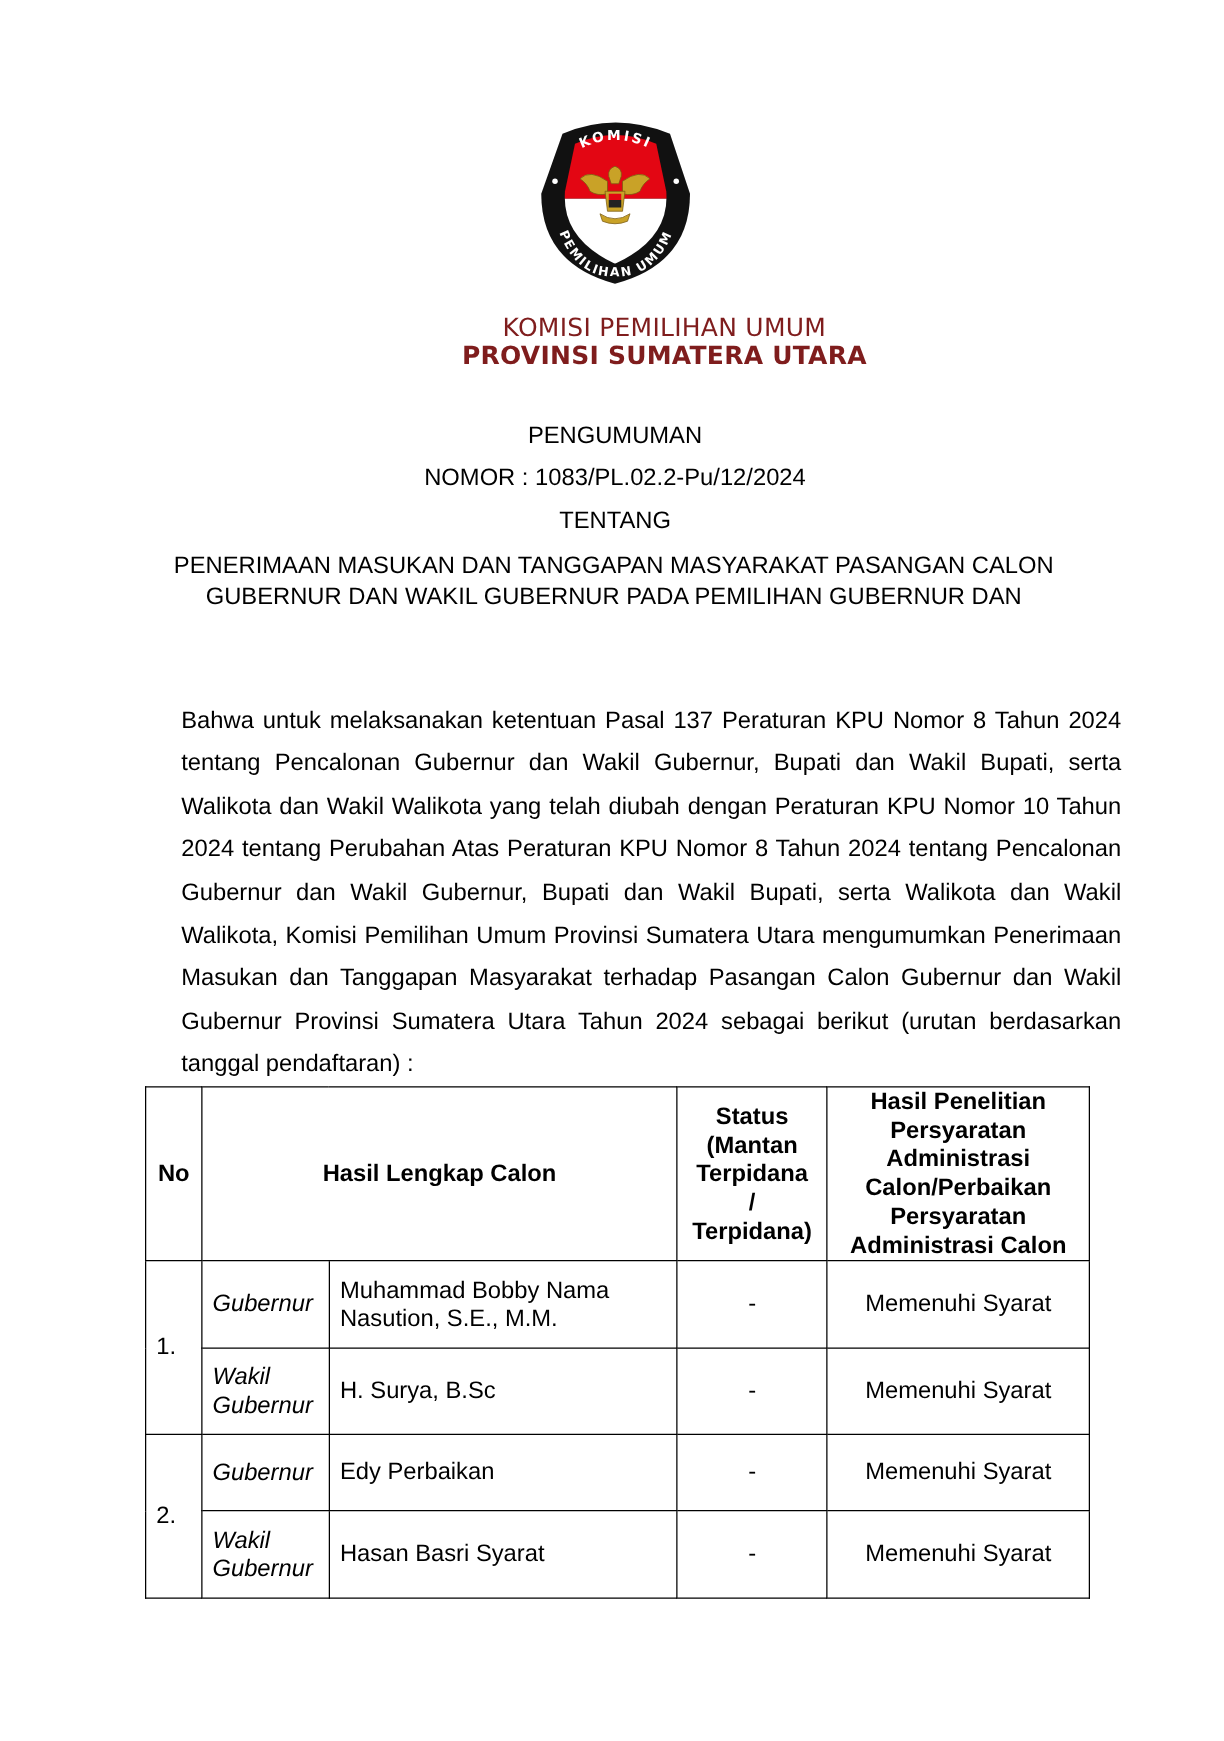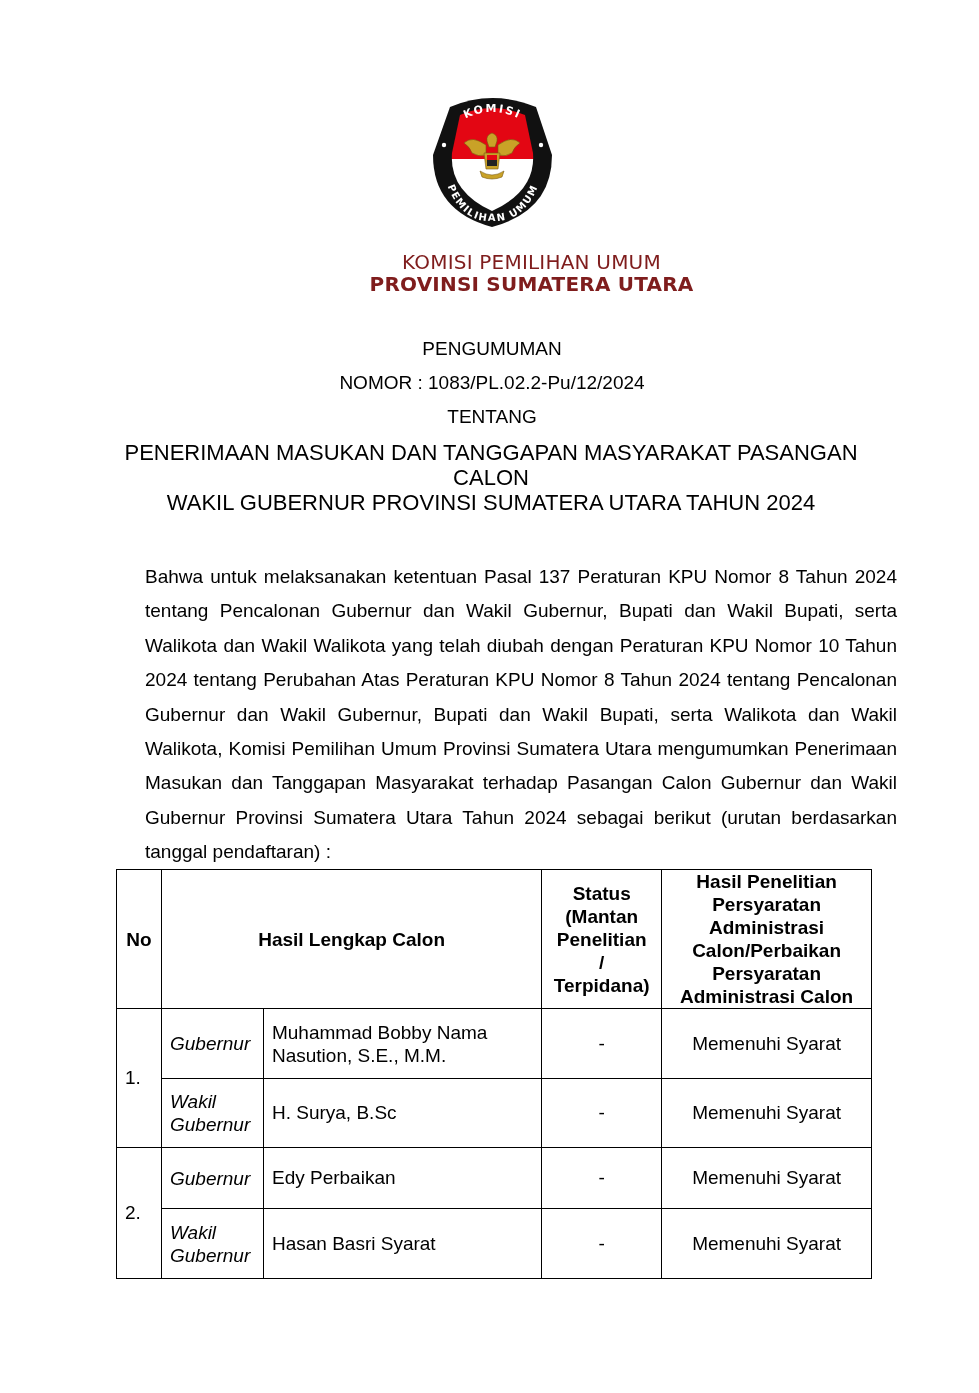--- a/index.html
+++ b/index.html
@@ -5,21 +5,21 @@
   html, body { margin: 0; padding: 0; background: #ffffff; }
   body { width: 979px; height: 1393px; position: relative; overflow: hidden; color: #000; font-family: "Liberation Sans", sans-serif; }
   .logo { position: absolute; left: 430px; top: 93px; width: 125px; height: 135px; }
   .org { position: absolute; left: 0; width: 979px; text-align: center; font-family: "DejaVu Sans", sans-serif; font-size: 20px; color: #7f1d1d; letter-spacing: 0.2px; padding-left: 42px; }
   .org.l1 { top: 250px; }
   .org.l2 { top: 272px; font-weight: bold; }
   .hdr { position: absolute; left: 0; width: 984px; text-align: center; font-size: 19px; }
   .h1 { top: 338px; }
   .h2 { top: 372px; }
   .h3 { top: 406px; }
-  .subject { position: absolute; left: 112px; width: 758px; top: 440px; text-align: center; font-size: 22px; line-height: 25px; }
+  .subject { position: absolute; left: 112px; width: 758px; top: 440px; text-align: center; font-size: 19px; line-height: 25px; }
   .body-p { position: absolute; left: 116px; width: 752px; top: 560px; font-size: 19px; line-height: 34.4px; text-align: justify; margin-left: 29px; }
   table.cand { position: absolute; left: 116px; top: 869px; width: 756px; border-collapse: collapse; font-size: 19px; }
   table.cand td, table.cand th { border: 1.5px solid #000; padding: 0 8px; }
   table.cand th { font-weight: bold; text-align: center; line-height: 23px; }
   .c-no { width: 28px; }
   .c-pos { width: 85px; font-style: italic; }
   .c-name { width: 262px; }
   .c-stat { width: 103px; }
   .c-res { width: 193px; }
   td.center { text-align: center; }
@@ -65,34 +65,34 @@
 
 <div class="org l1">KOMISI PEMILIHAN UMUM</div>
 <div class="org l2">PROVINSI SUMATERA UTARA</div>
 
 <div class="hdr h1">PENGUMUMAN</div>
 <div class="hdr h2">NOMOR : 1083/PL.02.2-Pu/12/2024</div>
 <div class="hdr h3">TENTANG</div>
 
 <div class="subject">
   <div>PENERIMAAN MASUKAN DAN TANGGAPAN MASYARAKAT PASANGAN CALON</div>
-  <div>WAKIL GUBERNUR PROVINSI SUMATERA UTARA TAHUN 2024</div>
+  <div>GUBERNUR DAN WAKIL GUBERNUR PADA PEMILIHAN GUBERNUR DAN</div>
 </div>
 
 <div class="body-p">Bahwa untuk melaksanakan ketentuan Pasal 137 Peraturan KPU Nomor 8 Tahun 2024 tentang Pencalonan Gubernur dan Wakil Gubernur,  Bupati dan Wakil Bupati, serta Walikota dan Wakil Walikota yang telah diubah dengan Peraturan KPU Nomor 10 Tahun 2024 tentang Perubahan Atas Peraturan KPU Nomor 8 Tahun 2024 tentang Pencalonan Gubernur dan Wakil Gubernur,  Bupati dan Wakil Bupati, serta Walikota dan Wakil Walikota, Komisi Pemilihan Umum Provinsi Sumatera Utara mengumumkan Penerimaan Masukan dan Tanggapan Masyarakat terhadap Pasangan Calon Gubernur dan Wakil Gubernur Provinsi Sumatera Utara Tahun 2024 sebagai berikut (urutan berdasarkan tanggal pendaftaran) :</div>
 
 <table class="cand">
   <thead>
     <tr style="height:138px">
       <th class="c-no">No</th>
       <th colspan="2">Hasil Lengkap  Calon</th>
       <th class="c-stat">
         <div>Status</div>
         <div>(Mantan</div>
-        <div>Penelitian</div>
+        <div>Terpidana</div>
         <div>/</div>
         <div>Terpidana)</div>
       </th>
       <th class="c-res">
         <div>Hasil Penelitian</div>
         <div>Persyaratan</div>
         <div>Administrasi</div>
         <div>Calon/Perbaikan</div>
         <div>Persyaratan</div>
         <div>Administrasi Calon</div>

